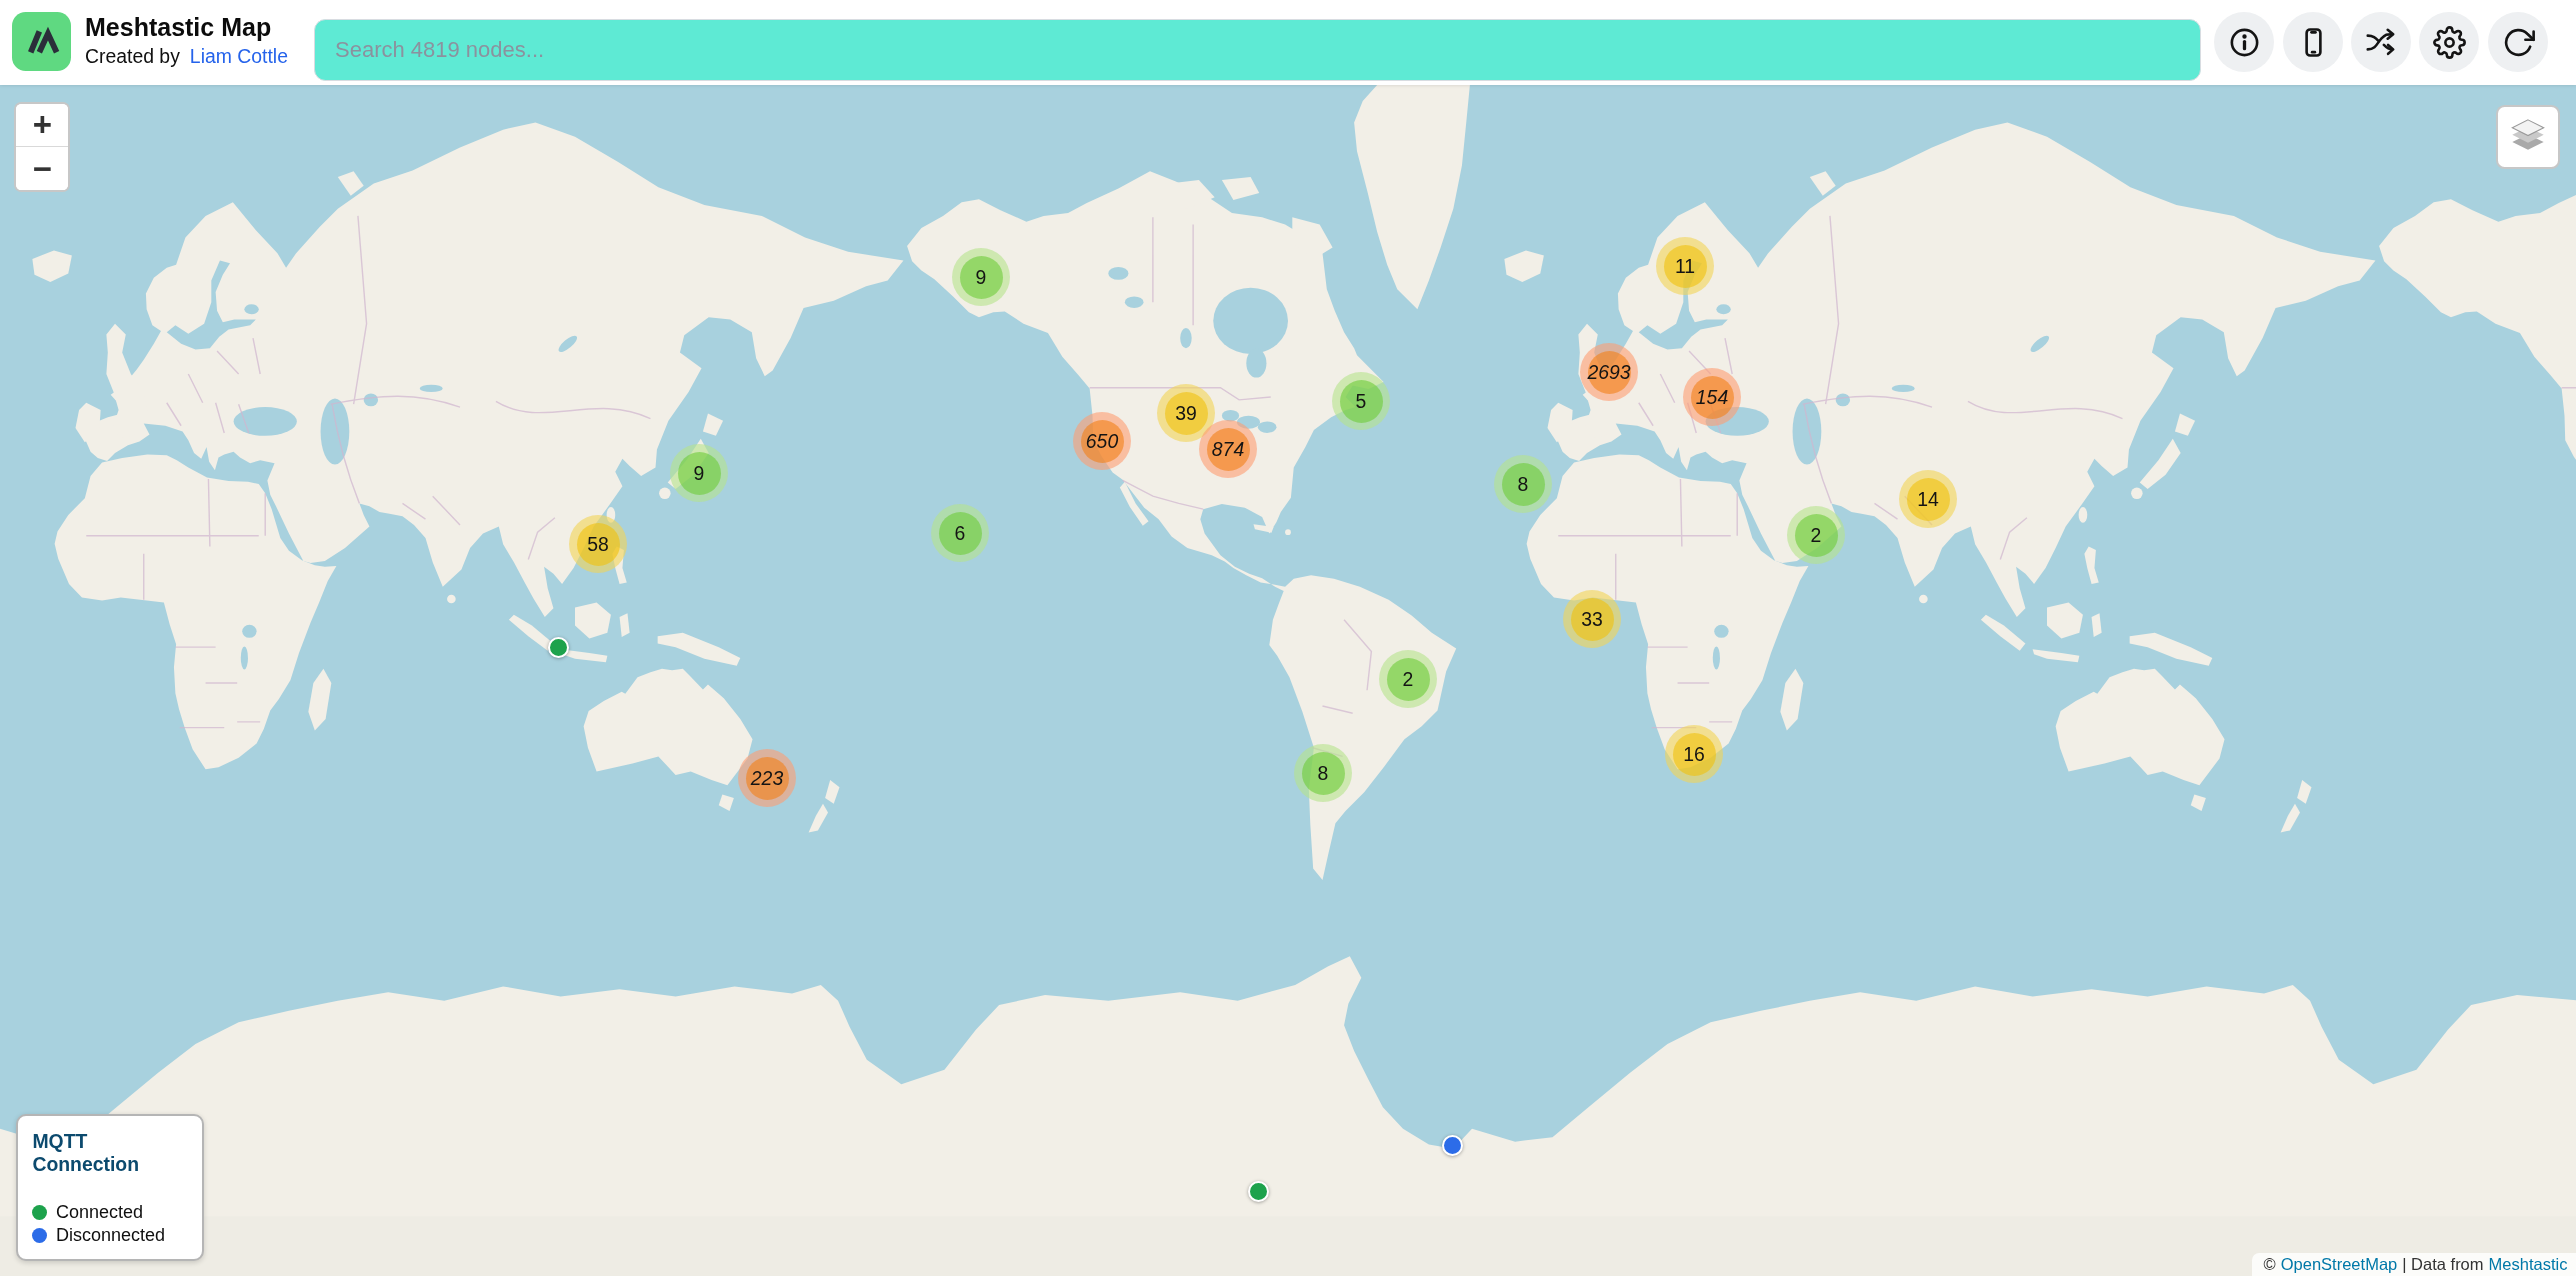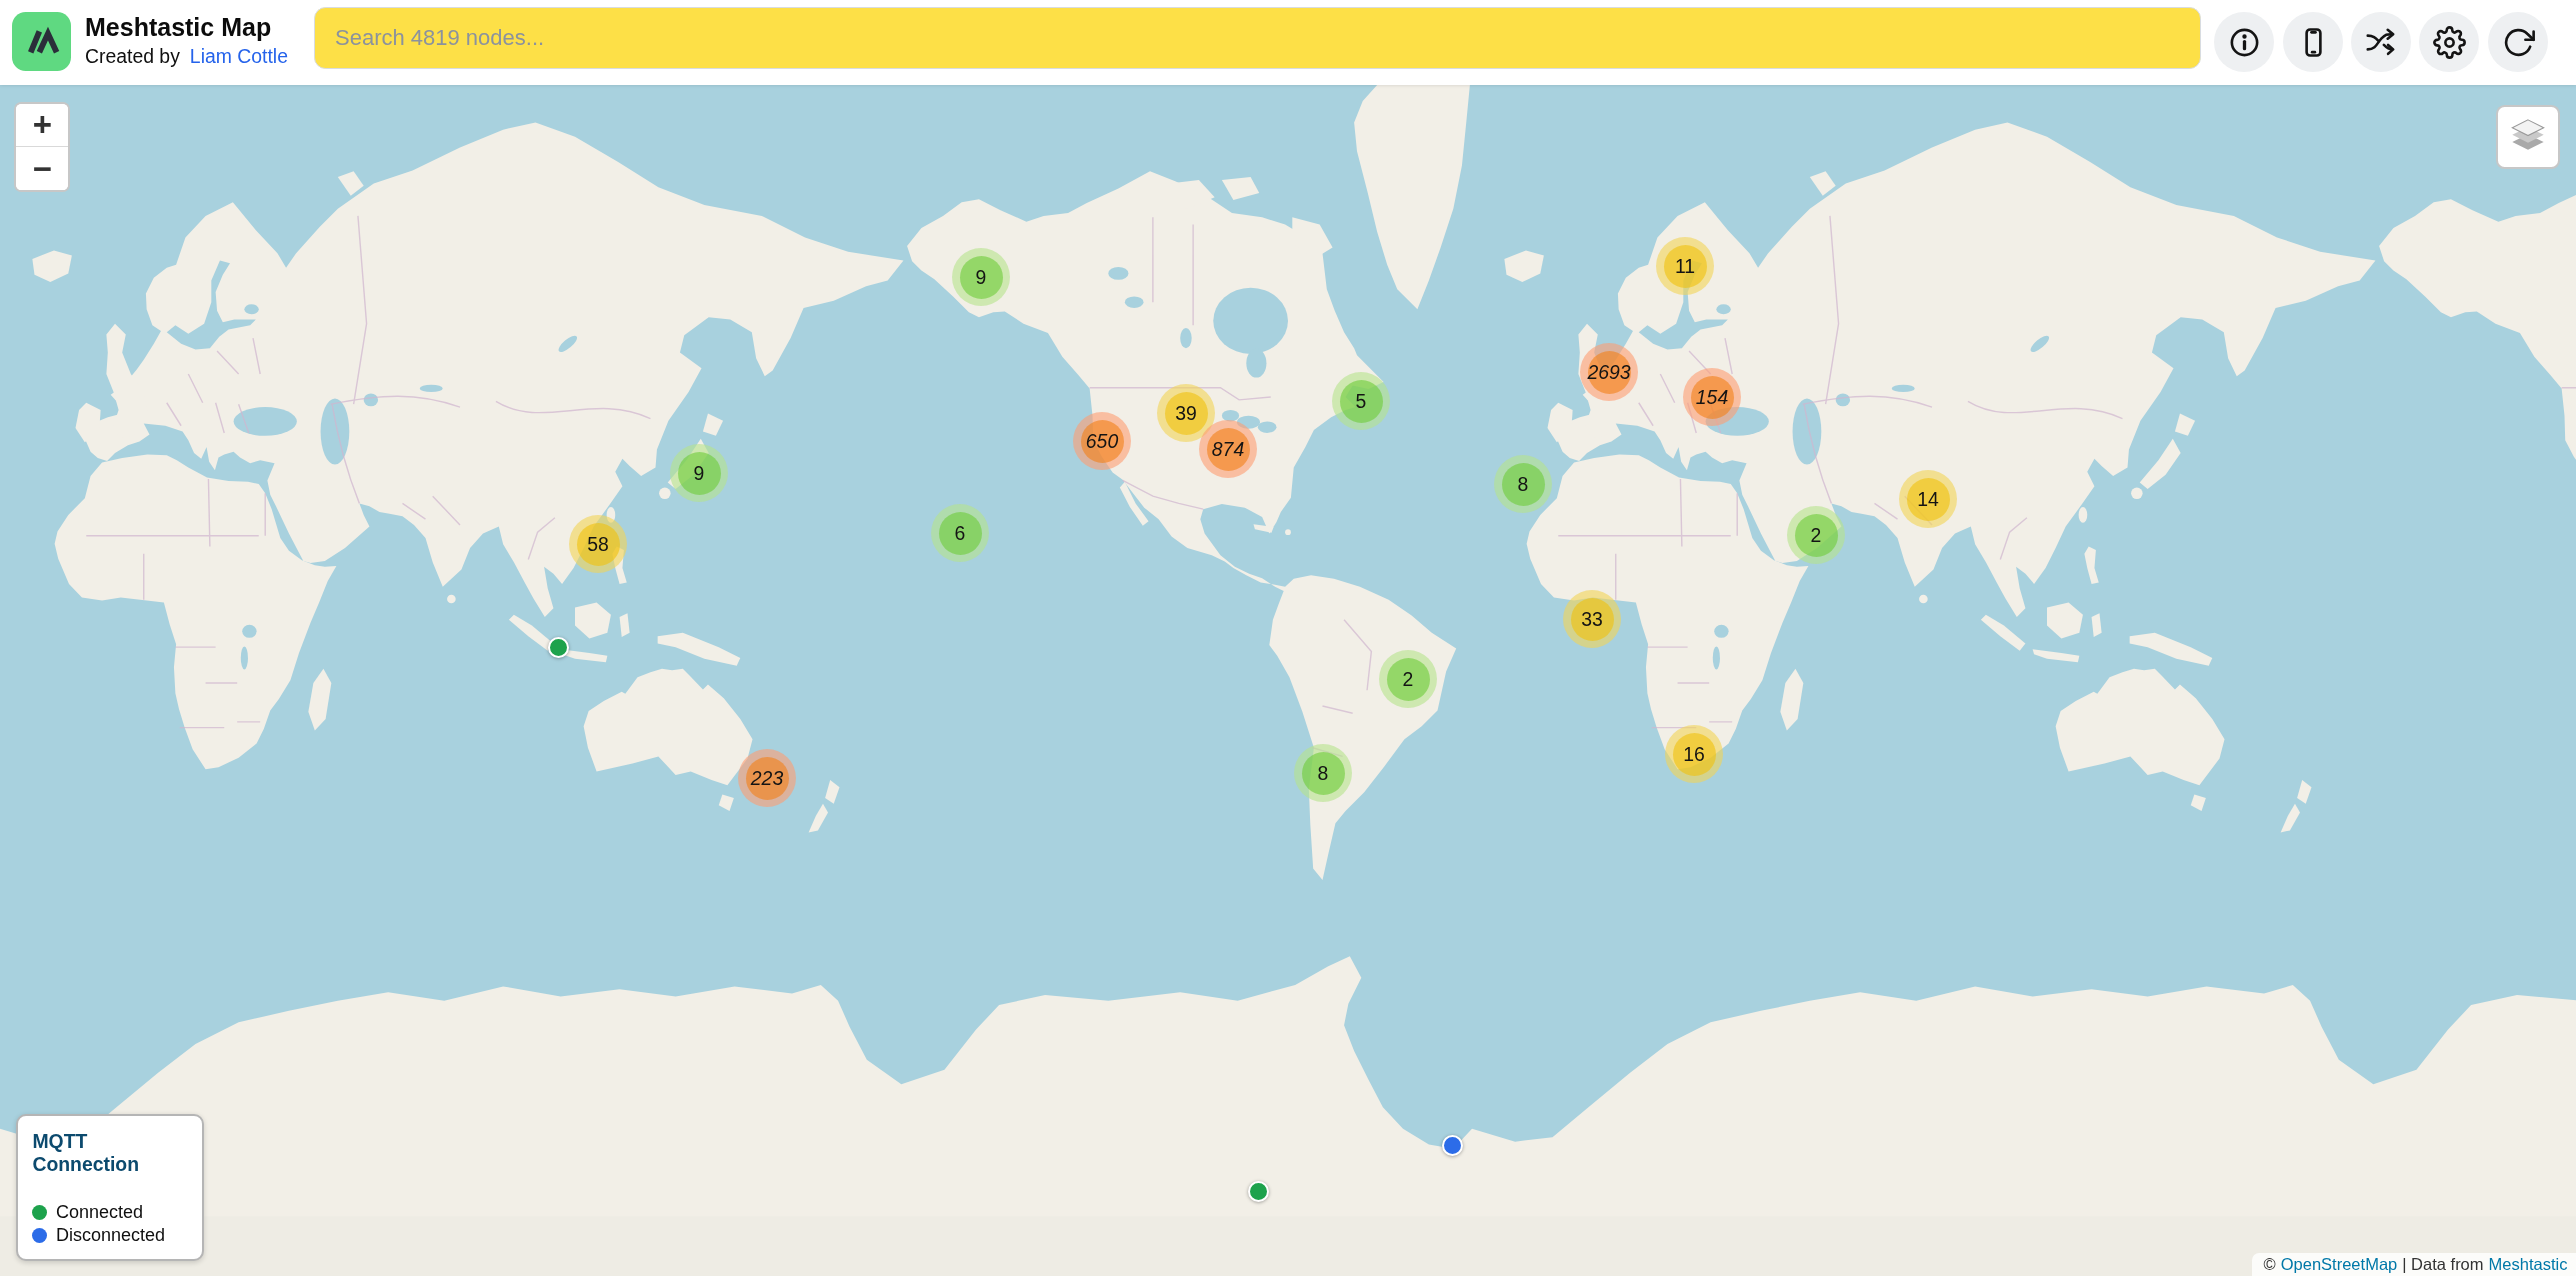--- a/index.html
+++ b/index.html
@@ -41,22 +41,22 @@
     position:absolute;top:0;left:0;right:0;height:85px;background:#ffffff;
     z-index:30;box-shadow:0 1.4px 3.6px rgba(0,0,0,.12);
   }
   .logo{position:absolute;left:11.5px;top:12.2px;width:59px;height:59px;border-radius:13.7px;
     background:var(--logo-green);display:flex;align-items:center;justify-content:center;}
   .titleblock{position:absolute;left:85px;top:11.5px;}
   .app-title{font-size:25px;font-weight:bold;color:#0c0c0c;line-height:30px;}
   .byline{font-size:19.4px;color:#101010;line-height:29px;display:flex;gap:10px;}
   .byline a{color:var(--link-blue);text-decoration:none;cursor:pointer;}
   .search{
-    position:absolute;left:314px;top:7px;width:1887px;height:62px;box-sizing:border-box;
-    background:#fde047;border:1.4px solid #d8dce1;border-radius:11.5px;
+    position:absolute;left:314px;top:19px;width:1887px;height:62px;box-sizing:border-box;
+    background:#5eead4;border:1.4px solid #d8dce1;border-radius:11.5px;
     font-size:22px;color:#30343a;padding:0 20px;outline:none;
     font-family:"Liberation Sans", sans-serif;
   }
   .search::placeholder{color:#8b929e;opacity:1;}
   .hbtn{
     position:absolute;top:12.2px;width:60px;height:60px;border-radius:50%;
     background:#eef0f2;border:none;display:flex;align-items:center;justify-content:center;
     cursor:pointer;padding:0;
   }
   .hbtn svg{width:33px;height:33px;stroke:#141414;fill:none;stroke-width:1.9;

